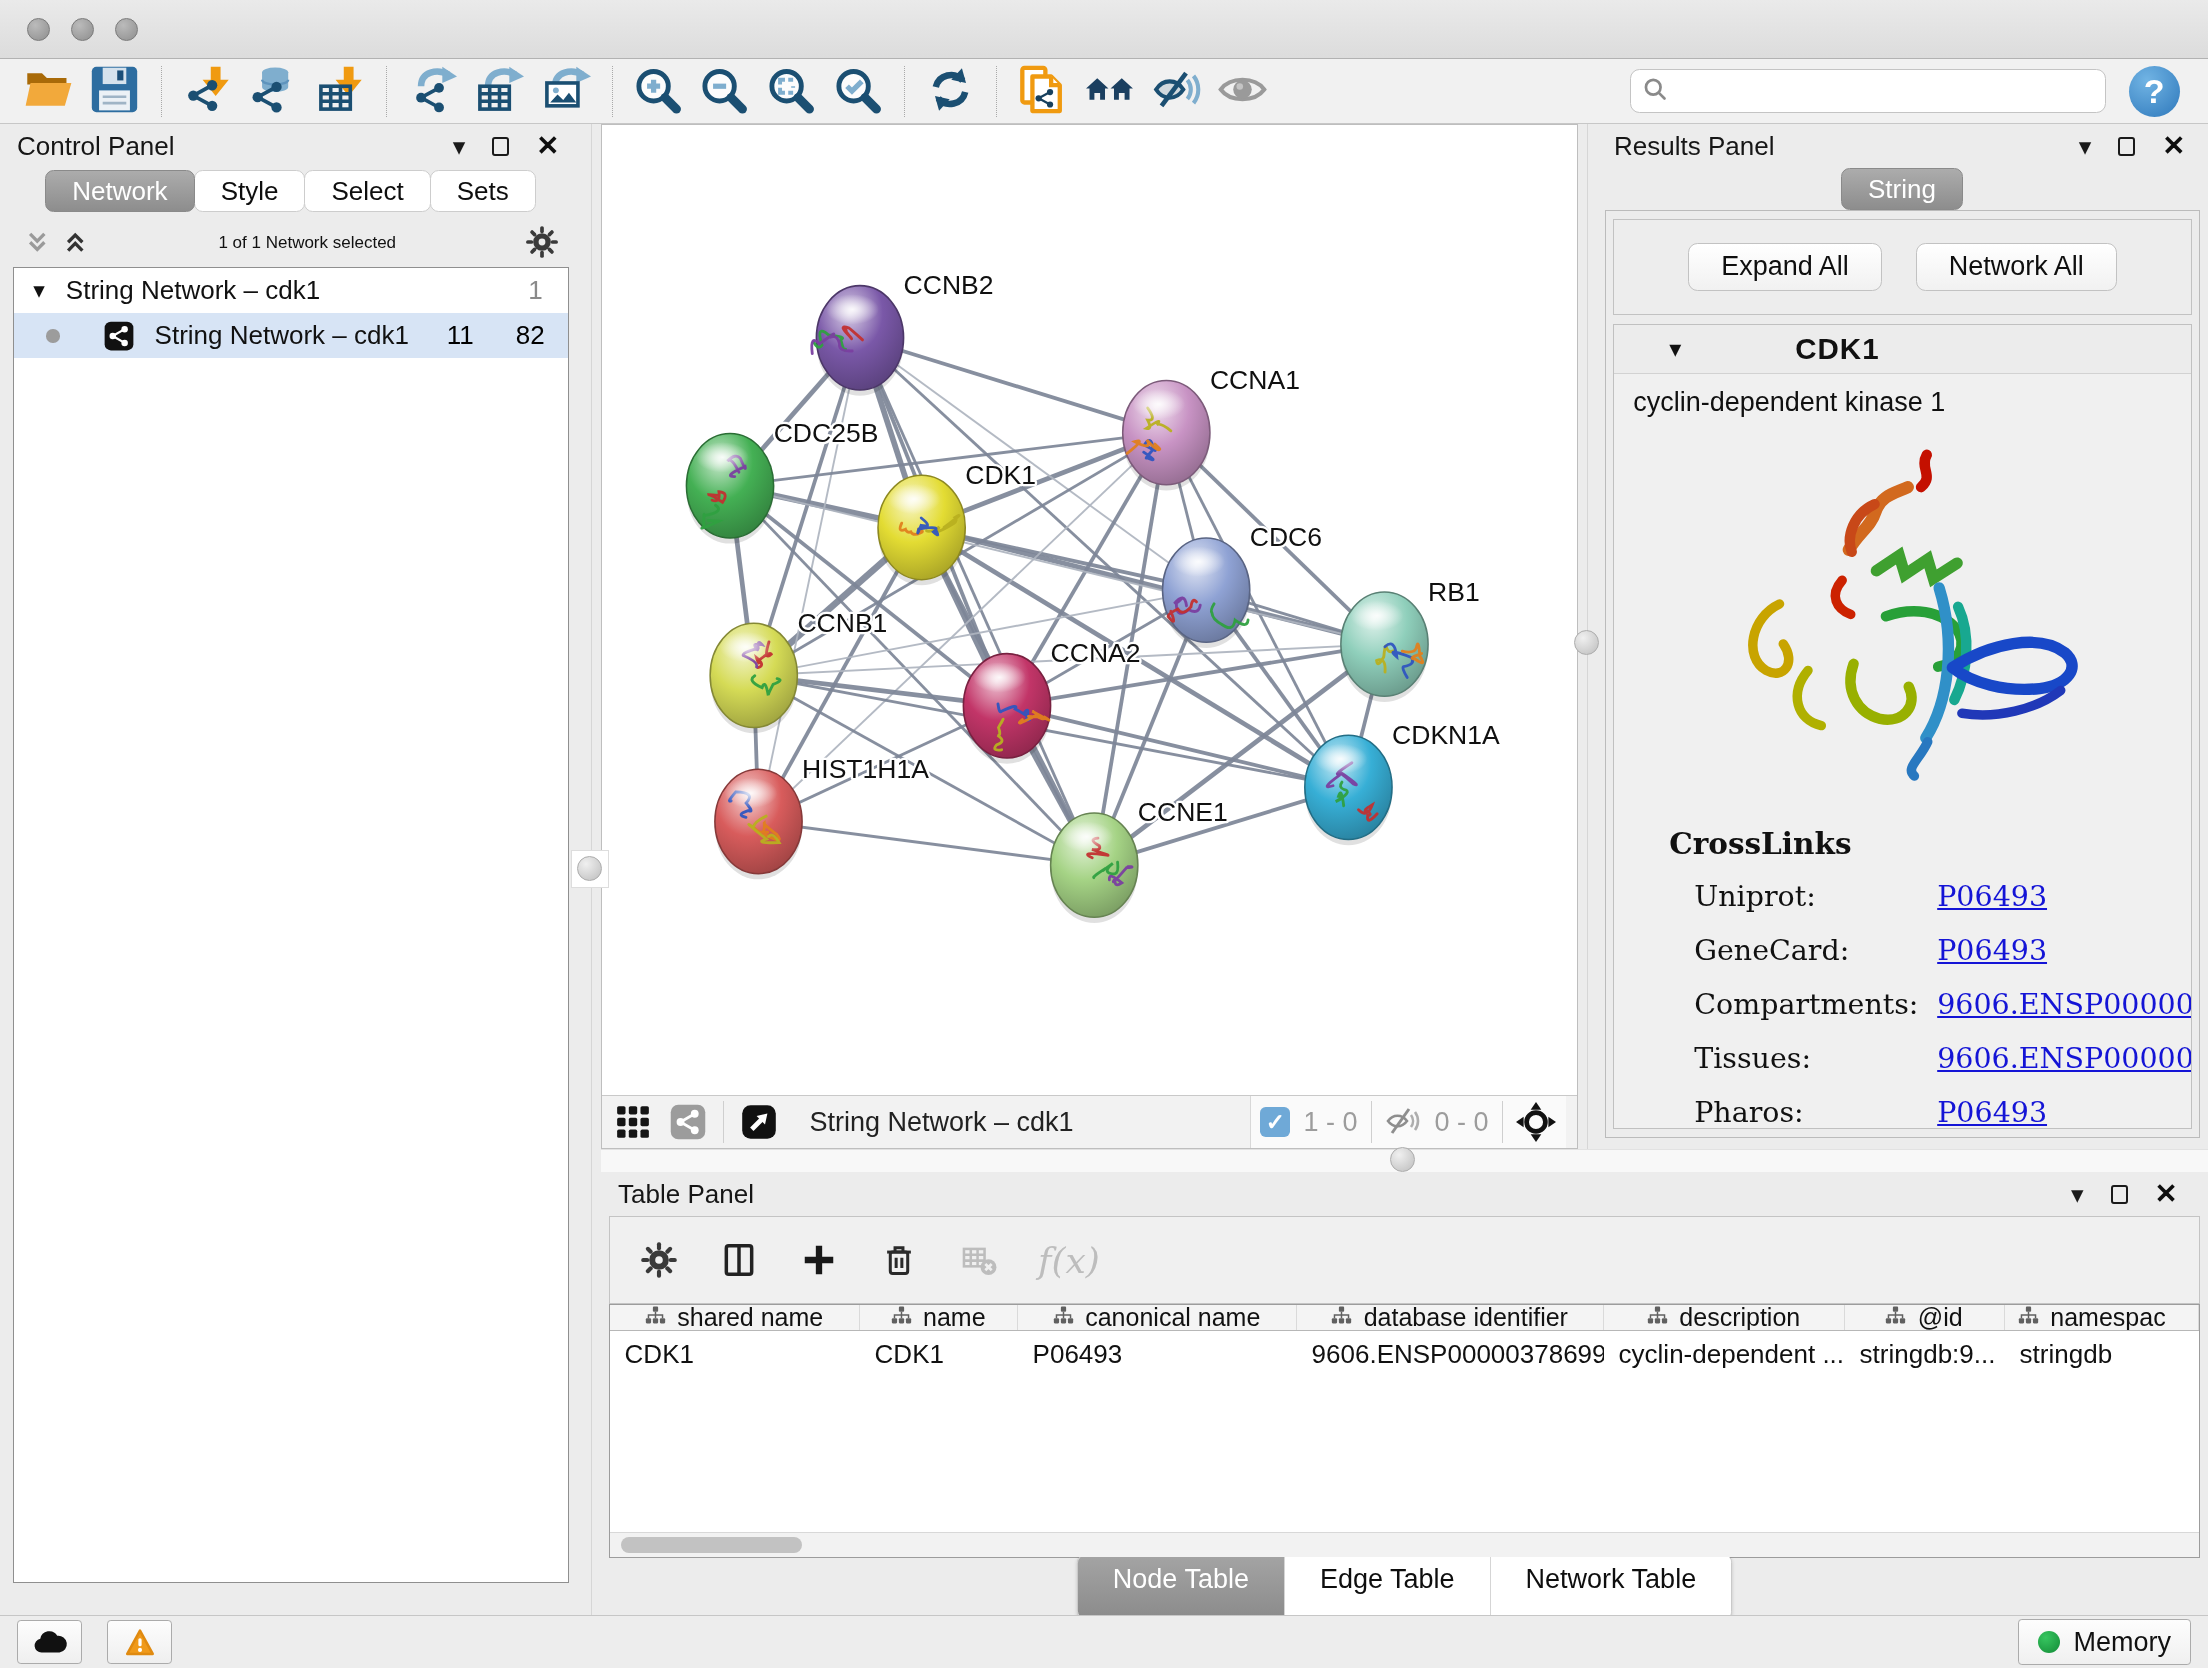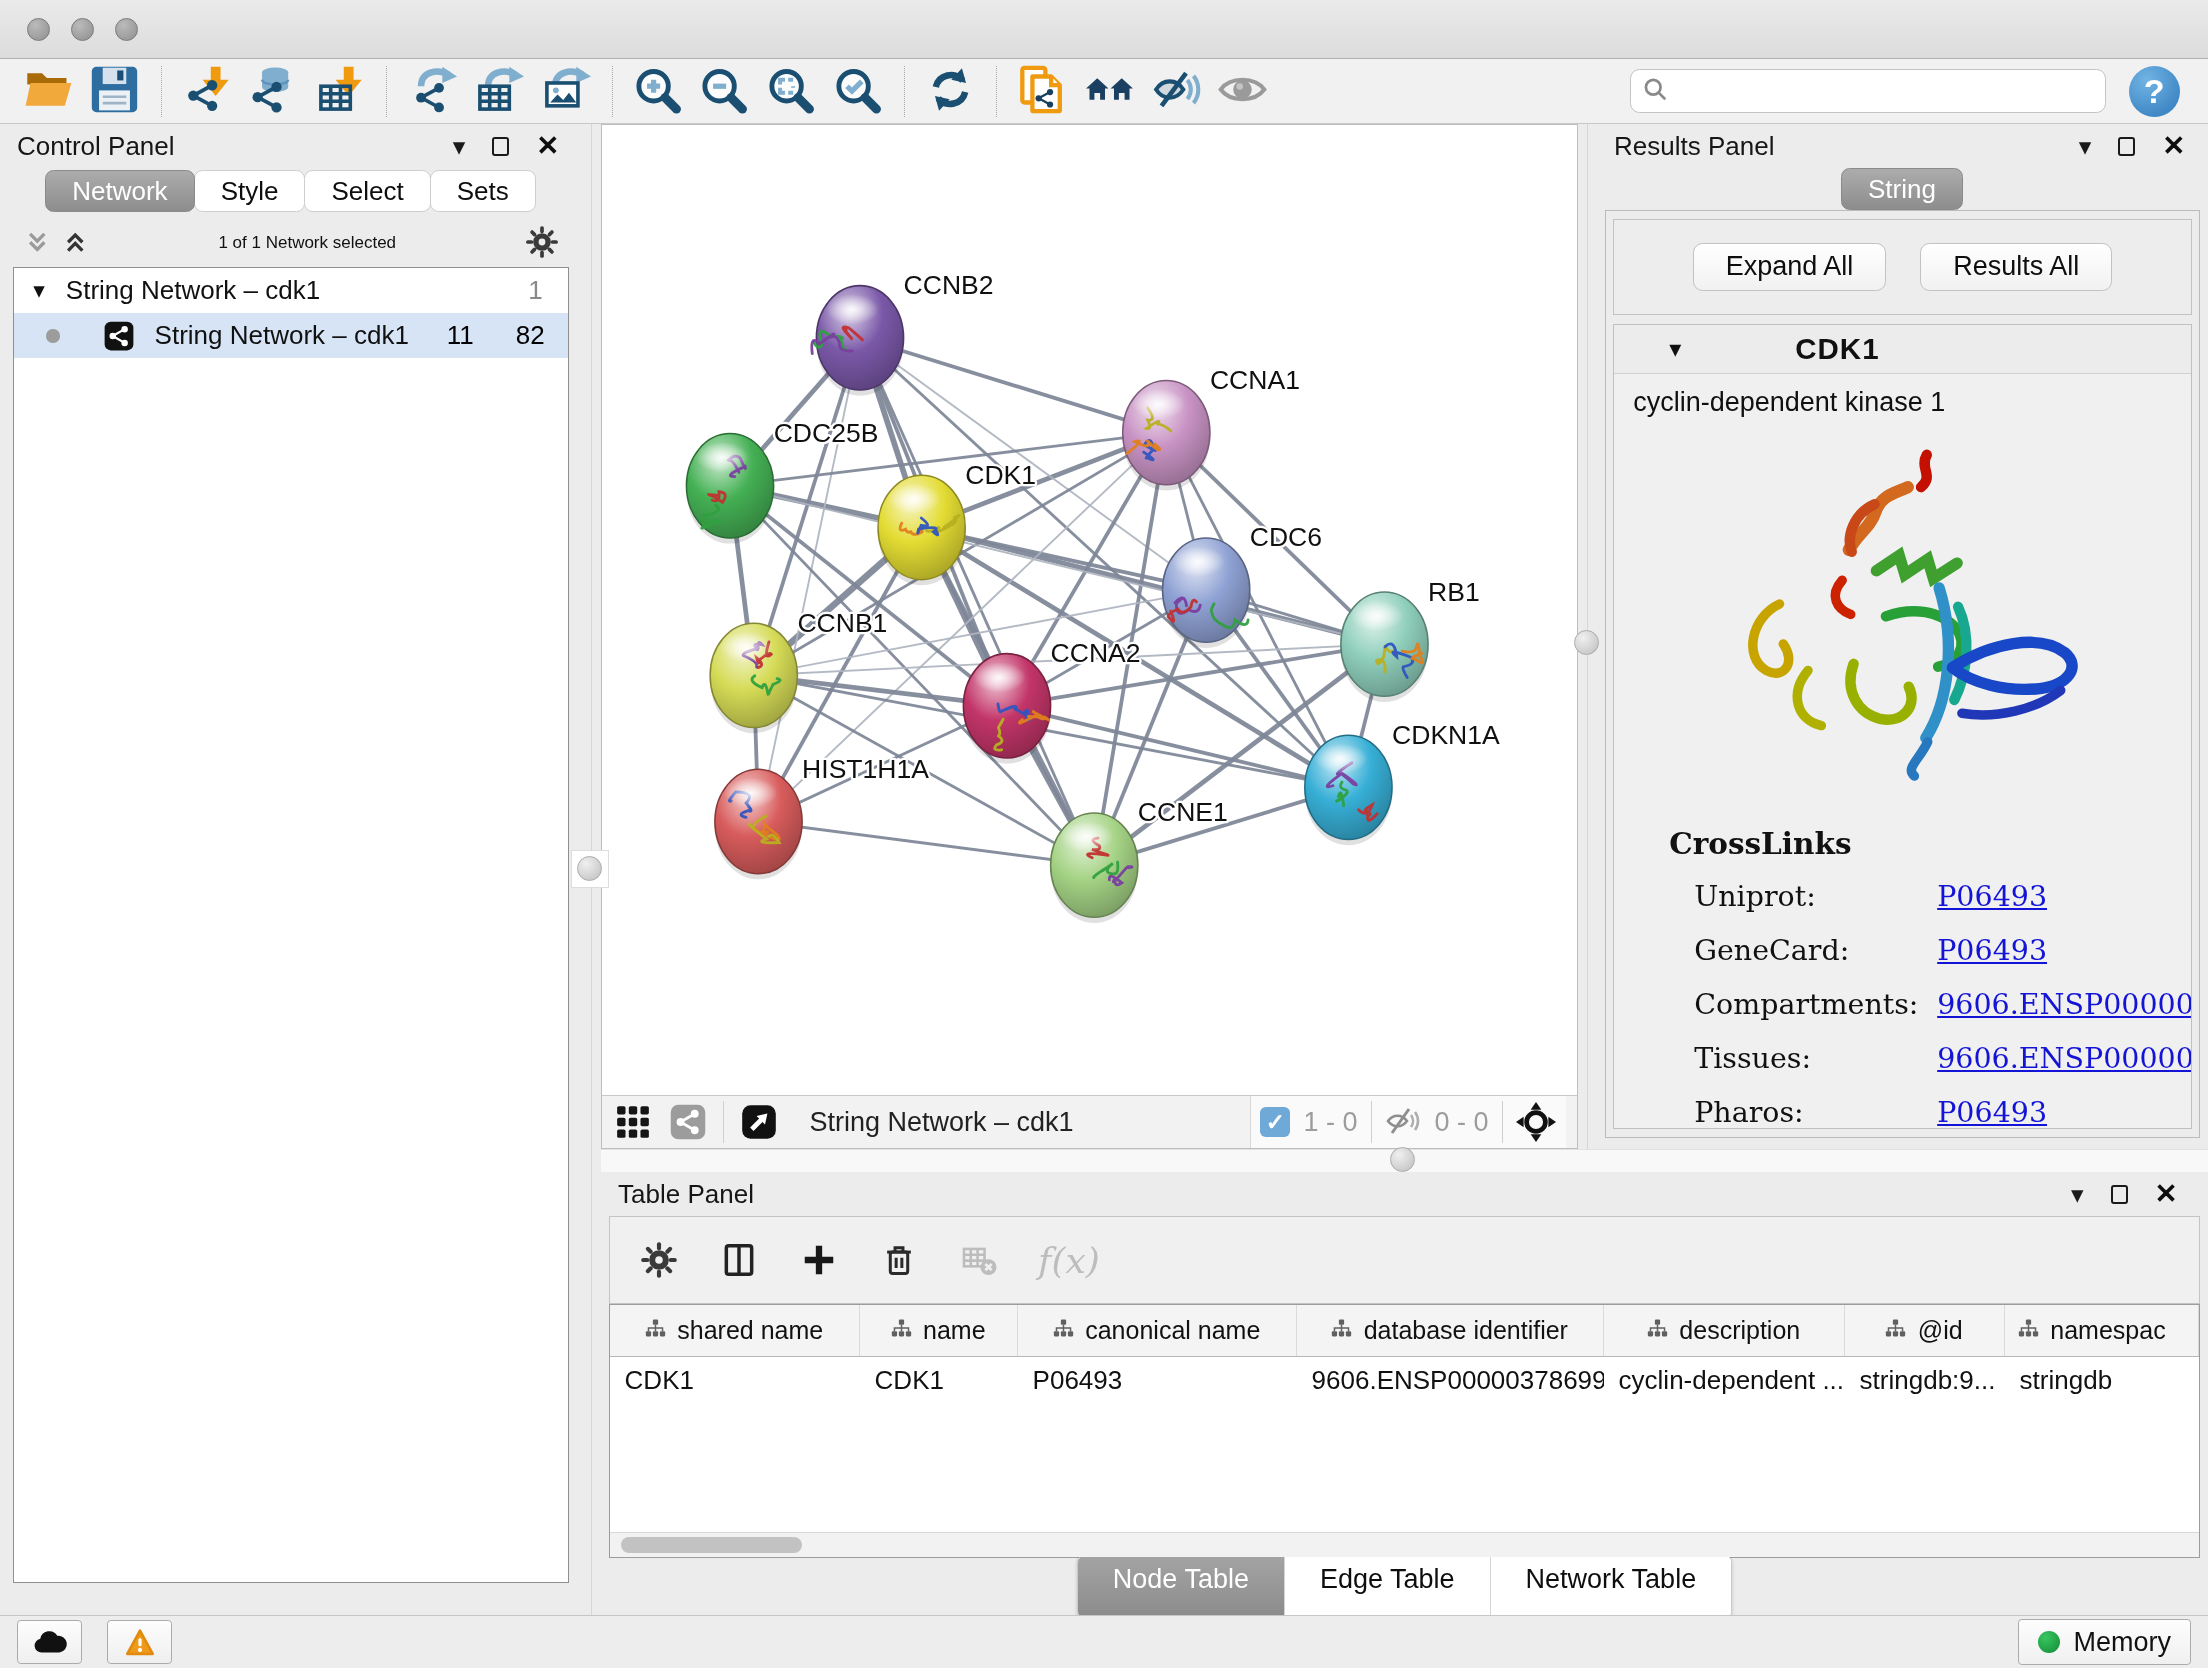--- a/index.html
+++ b/index.html
@@ -108,21 +108,21 @@
 
   
   .table-panel{ flex:1; display:flex; flex-direction:column; background:#ECECEC; padding:0 7.6px; min-height:0;}
   .tp-toolbar{ height:88px; flex:0 0 auto; border:1.9px solid #C4C4C4; background:#F0F0F0;
     display:flex; align-items:center; padding:0 28.5px; gap:38px;}
   .tp-ibtn{ width:42px; height:42px; display:flex; align-items:center; justify-content:center;}
   .tp-ibtn svg{ width:38px; height:38px;}
   .fx{ font-family:"DejaVu Serif","Liberation Serif",serif; font-style:italic; font-size:36px; color:#BDBDBD;}
   .tp-tablebox{ flex:1; border:1.9px solid #9C9C9C; background:#FFF; display:flex;
     flex-direction:column; overflow:hidden; min-height:0;}
-  .thead{ display:flex; background:#F4F4F4; border-bottom:1.9px solid #B7B7B7; height:52px; flex:0 0 auto;}
+  .thead{ display:flex; background:#F4F4F4; border-bottom:1.9px solid #B7B7B7; height:26px; flex:0 0 auto;}
   .th{ display:flex; align-items:center; justify-content:center; gap:11.4px; font-size:25px;
     border-right:1px solid #DADADA; overflow:hidden; white-space:nowrap; flex:0 0 auto;}
   .trow{ display:flex; height:46px; flex:0 0 auto;}
   .td{ font-size:26px; padding:7.6px 3.8px 0 15px; white-space:nowrap; overflow:hidden; flex:0 0 auto;}
   .tbody-fill{ flex:1;}
   .tp-scroll{ height:25px; flex:0 0 auto; background:#F2F2F2; border-top:1px solid #D8D8D8; position:relative;}
   .tp-thumb{ position:absolute; left:11.4px; top:3.8px; width:181px; height:16px; border-radius:8.6px; background:#C2C2C2;}
   .tp-tabs{ height:57px; flex:0 0 auto; display:flex; justify-content:center; align-items:center;}
   .tp-tabgroup{ display:inline-flex; border-radius:8.6px; overflow:hidden; border:1px solid #C9C9C9;
     box-shadow:0 1.9px 3.8px rgba(0,0,0,0.18); background:#FFF;}
@@ -720,21 +720,21 @@
               <span class="ph-float"></span>
               <span class="ph-close">✕</span>
             </span>
           </div>
           <div class="rp-tabwrap">
             <span class="tab selected">String</span>
           </div>
           <div class="rp-box">
             <div class="rp-actions">
               <span class="rp-btn">Expand All</span>
-              <span class="rp-btn">Results All</span>
+              <span class="rp-btn">Network All</span>
             </div>
             <div class="rp-main">
               <div class="cdk-row">
                 <span class="cdk-caret">▾</span>
                 <span class="cdk-name">CDK1</span>
               </div>
               <div class="protein-desc">cyclin-dependent kinase 1</div>
               <div class="ribbonwrap">
                 <svg width="380" height="371" viewBox="0 0 400 390" fill="none" stroke-linecap="round">
                   <path d="M225 28c-8 14 8 22-6 34" stroke="#C41000" stroke-width="11"></path>

